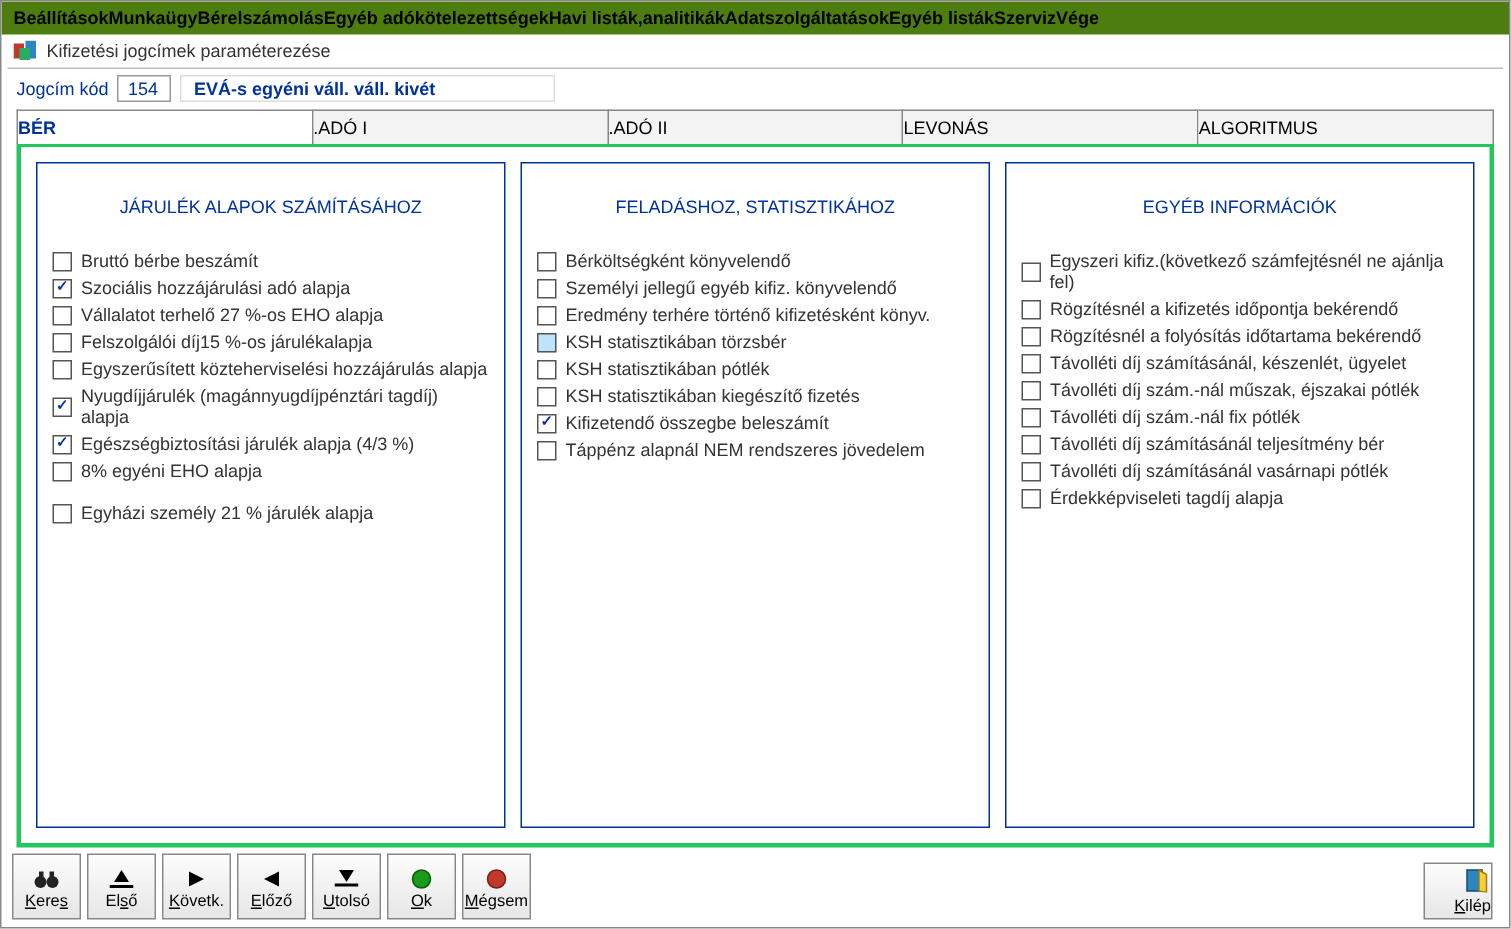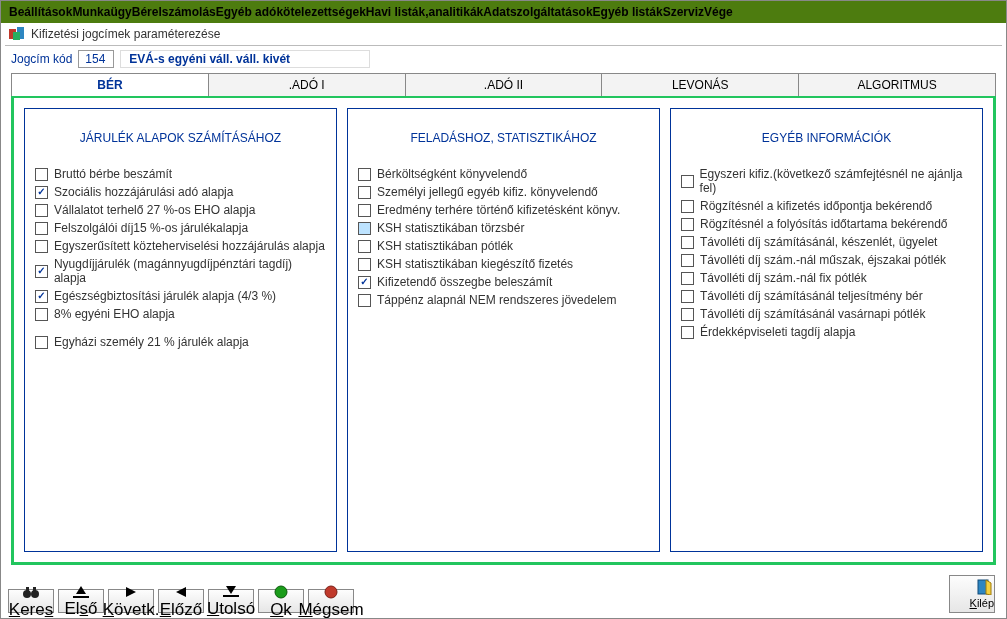--- a/index.html
+++ b/index.html
@@ -62,21 +62,20 @@
   }
   .tabs {
     display: flex;
     margin: 0 6px;
   }
   .tab {
     flex: 1;
     border: 1px solid #888;
     border-bottom: none;
     background: #f3f3f3;
-    text-align: center;
     padding: 4px 0;
     cursor: default;
     position: relative;
     top: 1px;
     font-weight: normal;
   }
   .tab.active {
     background: #fff;
     font-weight: bold;
     color: #003399;
@@ -133,26 +132,26 @@
     position: absolute;
     bottom: 6px;
     left: 8px;
     display: flex;
     gap: 4px;
   }
   .tbtn {
     border: 1px solid #888;
     background: linear-gradient(#fdfdfd,#e6e6e6);
     width: 46px;
-    height: 24px;
+    height: 44px;
     display: flex;
     flex-direction: column;
     align-items: center;
     justify-content: center;
-    font-size: 17px;
+    font-size: 11px;
     cursor: default;
     padding-top: 2px;
   }
   .tbtn .ic { height: 16px; display:flex; align-items:center; justify-content:center; }
   .tbtn .lbl { margin-top: 1px; }
   .tbtn .lbl u { text-decoration: underline; }
   .exit-btn {
     position: absolute;
     bottom: 6px;
     right: 12px;

